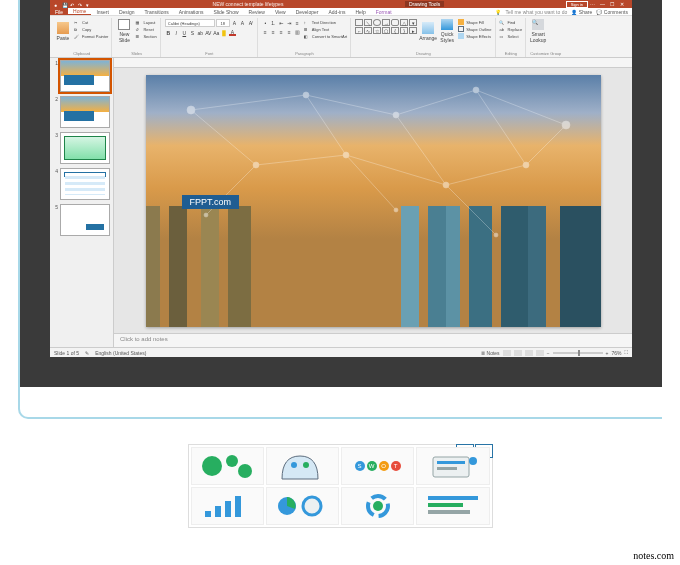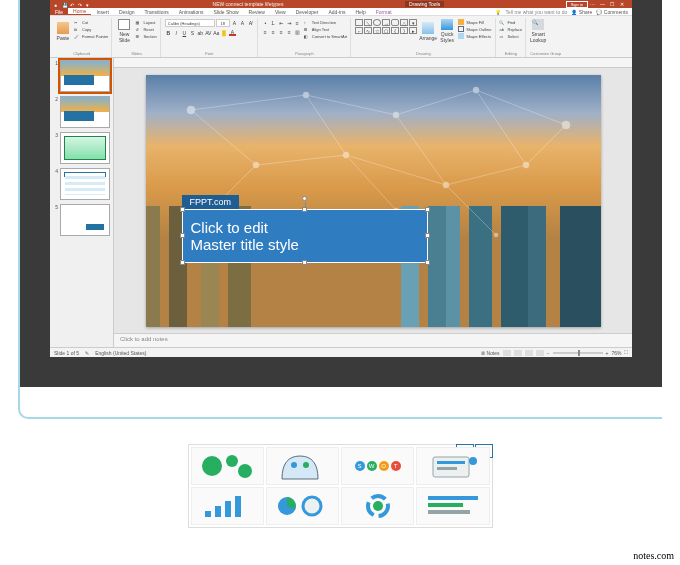--- a/index.html
+++ b/index.html
@@ -396,33 +396,20 @@
             <circle cx="110" cy="90" r="3"></circle>
                     <circle cx="200" cy="80" r="3"></circle>
                     <circle cx="300" cy="110" r="3"></circle>
                     <circle cx="380" cy="90" r="3"></circle>
             <circle cx="60" cy="140" r="2"></circle>
                     <circle cx="250" cy="135" r="2"></circle>
                     <circle cx="350" cy="160" r="2"></circle>
             </g>
           </svg>
           <div class="fppt-tab">FPPT.com</div>
-          <div class="title-ph">
-            <span style="white-space:pre-line;">Click to edit
-Master title style</span>
-            <div class="handle h-tl"></div>
-            <div class="handle h-tc"></div>
-            <div class="handle h-tr"></div>
-            <div class="handle h-ml"></div>
-            <div class="handle h-mr"></div>
-            <div class="handle h-bl"></div>
-            <div class="handle h-bc"></div>
-            <div class="handle h-br"></div>
-            <div class="rot"></div>
-          </div>
         </div>
       </div>
       <div class="notes-bar">Click to add notes</div>
     </div>
   </div>
 
   <div class="statusbar">
     <span>Slide 1 of 5</span>
     <span>✎</span>
     <span>English (United States)</span>

